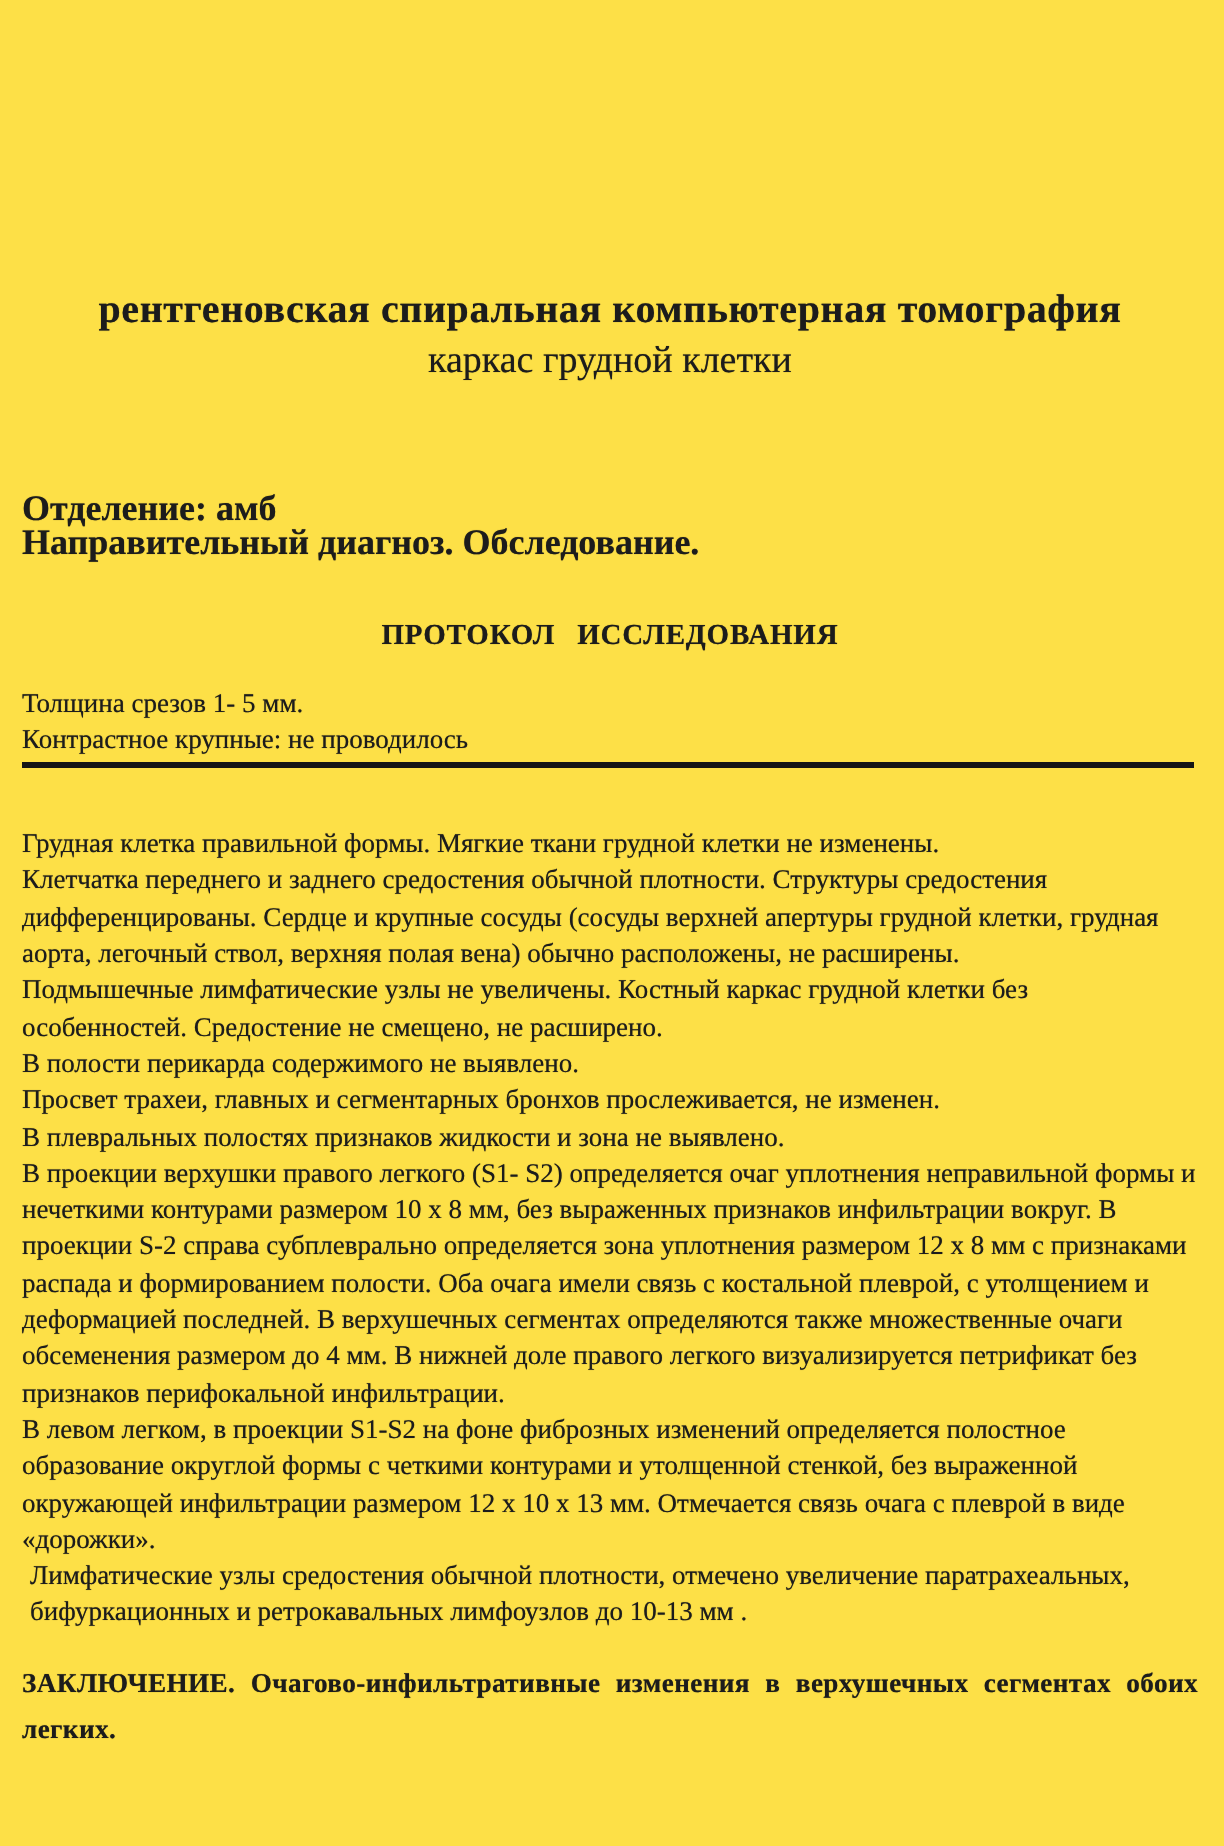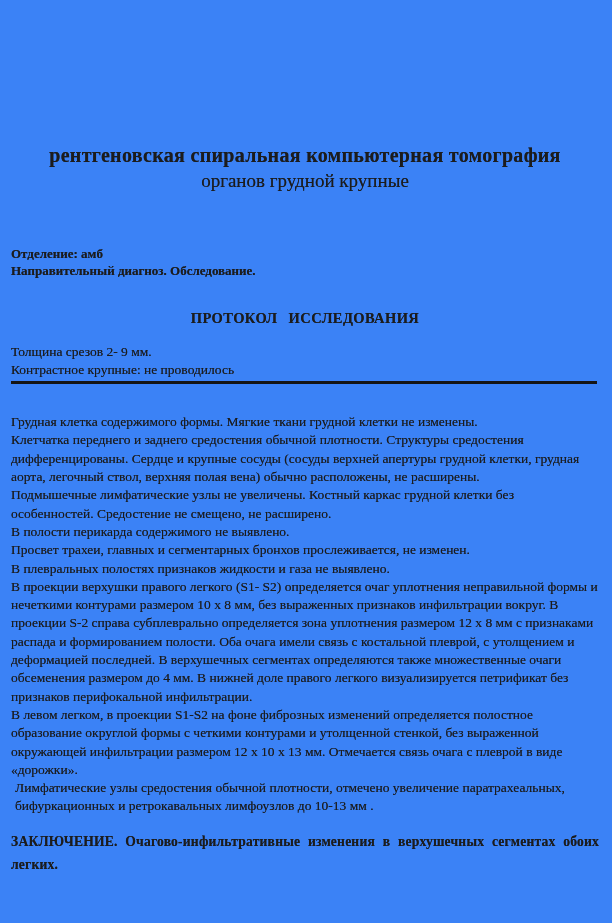--- a/index.html
+++ b/index.html
@@ -5,21 +5,21 @@
   html, body {
     margin: 0;
     padding: 0;
     background: #ffffff;
   }
   .page {
     position: relative;
     width: 612px;
     height: 923px;
     margin: 0 auto;
-    background: #3b82f6;
+    background: #fde047;
     color: #1c1c1c;
     font-family: "Liberation Serif", "DejaVu Serif", serif;
     overflow: hidden;
     box-sizing: border-box;
     padding: 142px 13px 0 11px;
     text-shadow: 0 0 0.4px rgba(20,20,20,0.65);
   }
   .doc-title {
     text-align: center;
     margin: 0 0 52px 0;
@@ -30,21 +30,21 @@
     font-size: 20px;
     font-weight: bold;
     letter-spacing: 0.3px;
   }
   .doc-title .t2 {
     display: block;
     font-size: 19px;
     font-weight: normal;
   }
   .header-block {
-    font-size: 13px;
+    font-size: 18px;
     font-weight: bold;
     line-height: 16.6px;
     margin: 0 0 31px 0;
   }
   .header-block div { margin: 0; }
   .section-title {
     text-align: center;
     font-size: 14.5px;
     font-weight: bold;
     margin: 0 0 16px 0;
@@ -83,44 +83,44 @@
     word-spacing: 2px;
   }
 </style>
 </head>
 <body>
 
 <div class="page">
 
   <h1 class="doc-title">
     <span class="t1">рентгеновская спиральная компьютерная томография</span>
-    <span class="t2">органов грудной крупные</span>
+    <span class="t2">каркас грудной клетки</span>
   </h1>
 
   <div class="header-block">
     <div>Отделение: амб</div>
     <div>Направительный диагноз. Обследование.</div>
   </div>
 
   <div class="section-title">ПРОТОКОЛ  ИССЛЕДОВАНИЯ</div>
 
   <div class="params">
-    <div>Толщина срезов  2- 9 мм.</div>
+    <div>Толщина срезов  1- 5 мм.</div>
     <div>Контрастное крупные: не проводилось</div>
   </div>
 
   <hr class="rule">
 
   <div class="body-text">
-    <p>Грудная клетка содержимого формы. Мягкие ткани грудной клетки не изменены.</p>
+    <p>Грудная клетка правильной формы. Мягкие ткани грудной клетки не изменены.</p>
     <p>Клетчатка переднего и заднего средостения обычной плотности. Структуры средостения дифференцированы. Сердце и крупные сосуды (сосуды верхней апертуры грудной клетки, грудная аорта, легочный ствол, верхняя полая вена)  обычно расположены, не расширены.</p>
     <p>Подмышечные лимфатические узлы не увеличены. Костный каркас грудной клетки без особенностей. Средостение не смещено, не расширено.</p>
     <p>В полости перикарда содержимого не выявлено.</p>
     <p>Просвет трахеи, главных и сегментарных бронхов прослеживается, не изменен.</p>
-    <p>В плевральных полостях признаков жидкости и газа не выявлено.</p>
+    <p>В плевральных полостях признаков жидкости и зона не выявлено.</p>
     <p>В проекции верхушки правого легкого (S1- S2) определяется очаг уплотнения неправильной формы и нечеткими контурами размером 10 х 8 мм, без выраженных признаков инфильтрации вокруг. В проекции S-2 справа субплеврально определяется зона уплотнения размером 12 х 8 мм с признаками распада и формированием полости. Оба очага имели связь с костальной плеврой, с утолщением и деформацией последней. В верхушечных сегментах определяются также множественные очаги обсеменения размером до 4 мм. В нижней доле правого легкого визуализируется петрификат без признаков перифокальной инфильтрации.</p>
     <p>В левом легком, в проекции S1-S2 на фоне фиброзных изменений определяется полостное образование округлой формы с четкими контурами и утолщенной стенкой, без выраженной окружающей инфильтрации размером 12 х 10 х 13 мм.  Отмечается связь очага с плеврой в виде «дорожки».</p>
     <p class="indent-sm">Лимфатические узлы средостения обычной плотности, отмечено увеличение паратрахеальных, бифуркационных и ретрокавальных лимфоузлов до 10-13 мм .</p>
   </div>
 
   <p class="conclusion"><span>ЗАКЛЮЧЕНИЕ.</span> <span>Очагово-инфильтративные изменения в верхушечных сегментах обоих легких.</span></p>
 
 </div>
 
 </body></html>

